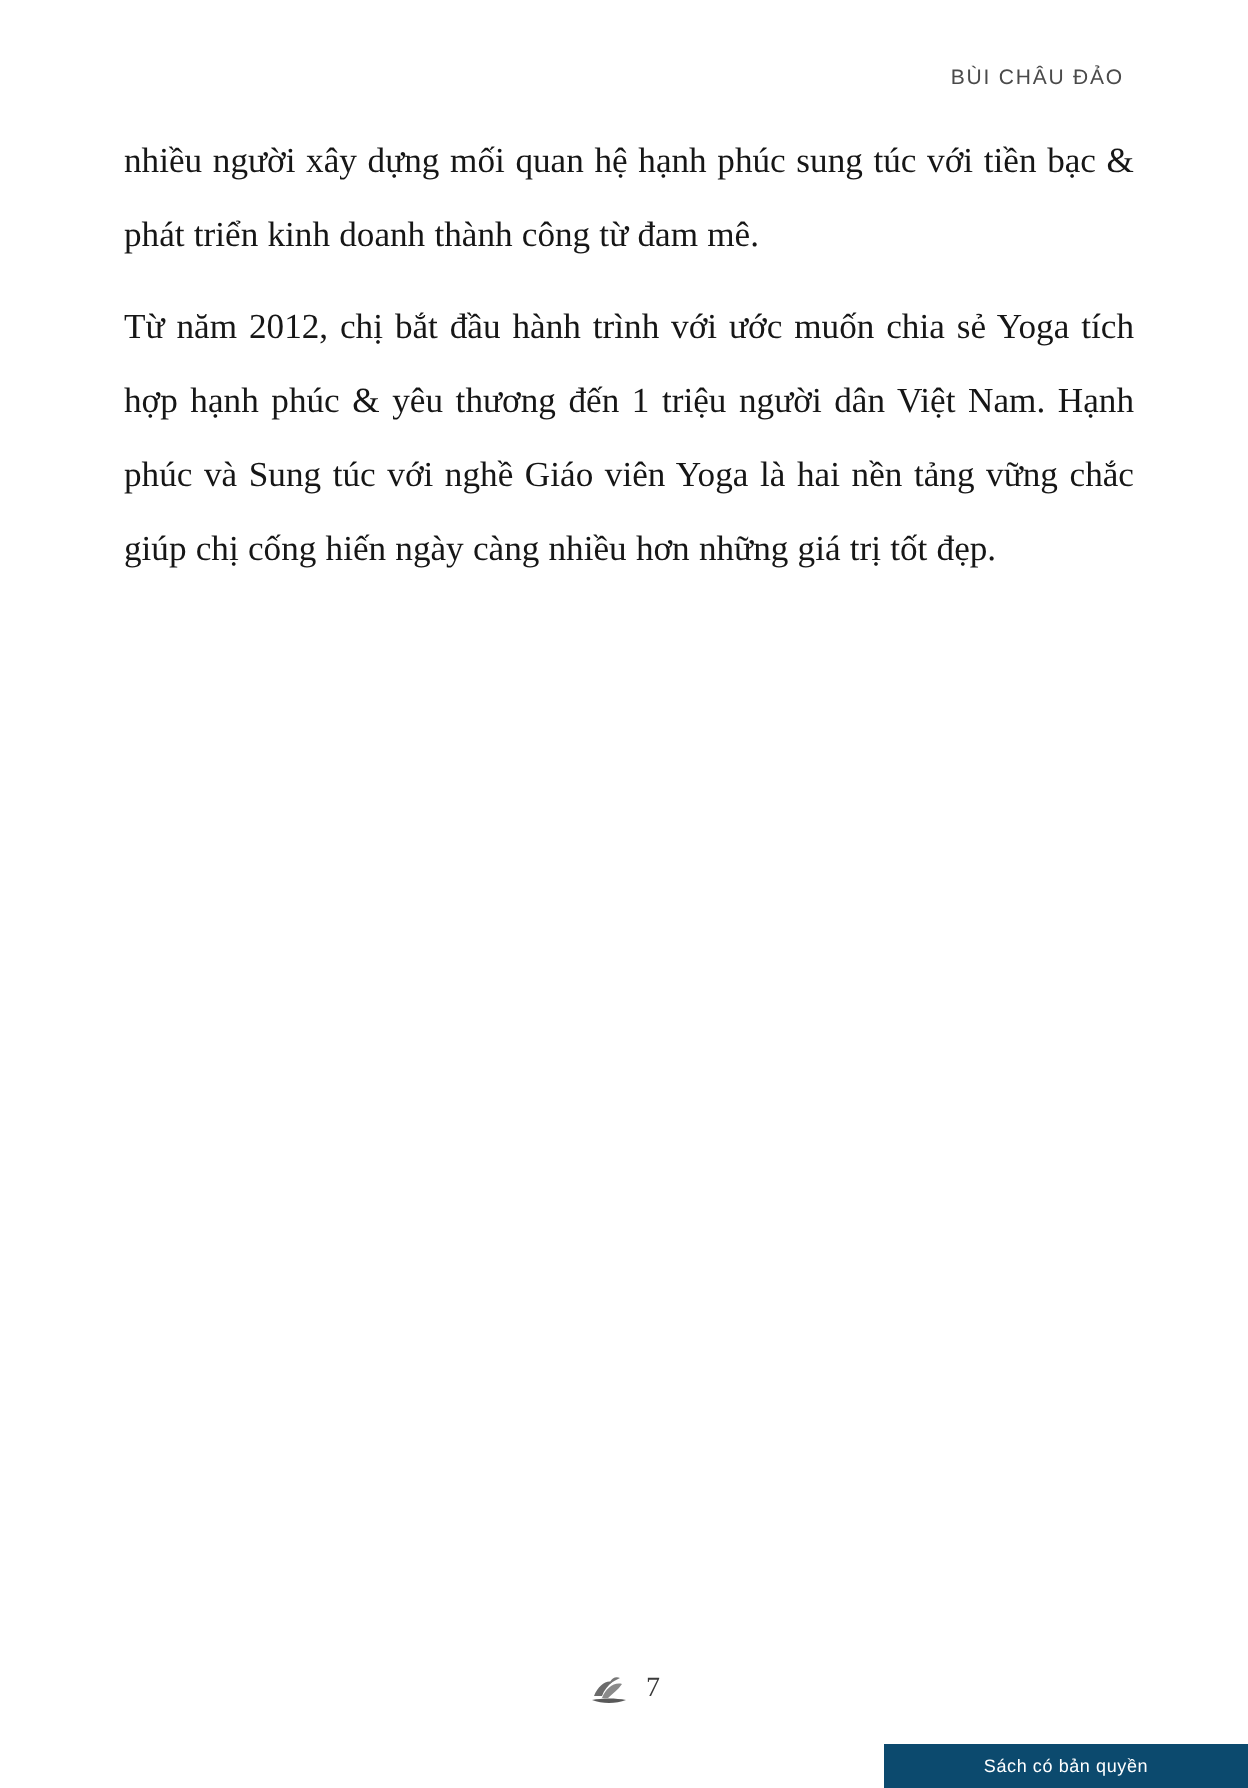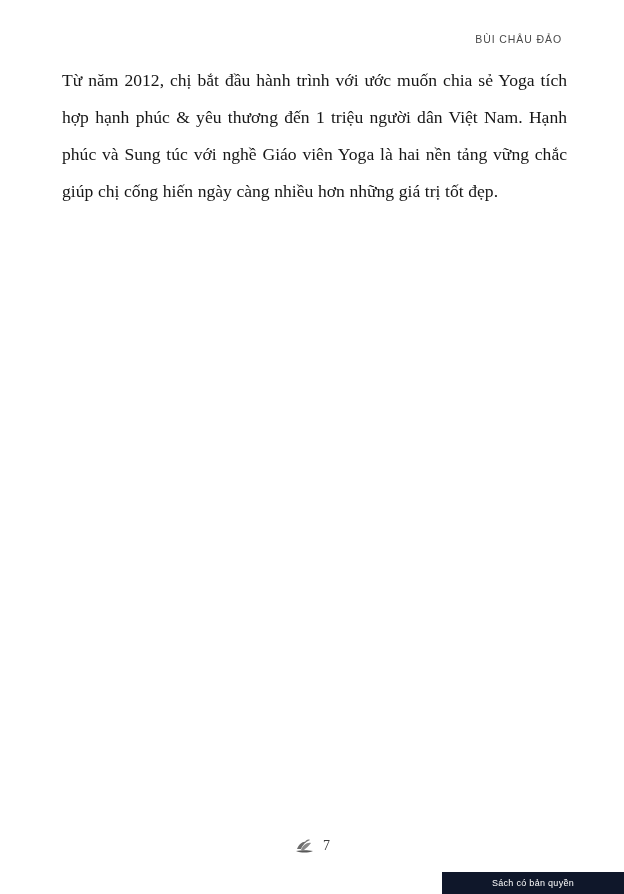--- a/index.html
+++ b/index.html
@@ -87,38 +87,39 @@
     color: #3a3a3a;
   }
 
   
   .watermark {
     position: absolute;
     right: 0;
     bottom: 0;
     width: 182px;
     height: 22px;
-    background: #0f172a;
+    background: #0c4a6e;
     color: #ffffff;
     font-family: "Liberation Sans", sans-serif;
     font-size: 9px;
     letter-spacing: 0.3px;
     text-align: center;
     line-height: 22px;
     box-sizing: border-box;
   }
 </style>
 </head>
 <body>
 
 <div class="page">
 
   <div class="running-head">BÙI CHÂU ĐẢO</div>
 
   <div class="content">
+    <p class="para">nhiều người xây dựng mối quan hệ hạnh phúc sung túc với tiền bạc &amp; phát triển kinh doanh thành công từ đam mê.</p>
     <p class="para">Từ năm 2012, chị bắt đầu hành trình với ước muốn chia sẻ Yoga tích hợp hạnh phúc  &amp;  yêu  thương đến 1 triệu người dân Việt Nam. Hạnh  phúc  và Sung túc với nghề Giáo viên Yoga là hai nền tảng vững chắc giúp chị cống hiến  ngày  càng nhiều  hơn những giá trị tốt đẹp.</p>
   </div>
 
   <div class="footer">
     <span class="folio-wrap">
       <span class="ornament">
         <svg width="22" height="16" viewBox="0 0 22 16" xmlns="http://www.w3.org/2000/svg">
           <path d="M3 11 C5 6, 9 3, 12 4 C10 6, 8 8, 7 11 Z" fill="#6b6b6b"></path>
           <path d="M7 12 C9 7, 13 4, 17 5 C15 8, 12 10, 10 12 Z" fill="#8a8a8a"></path>
           <path d="M2 13 C7 12, 14 12, 19 13 C14 15, 7 15, 2 13 Z" fill="#595959"></path>

